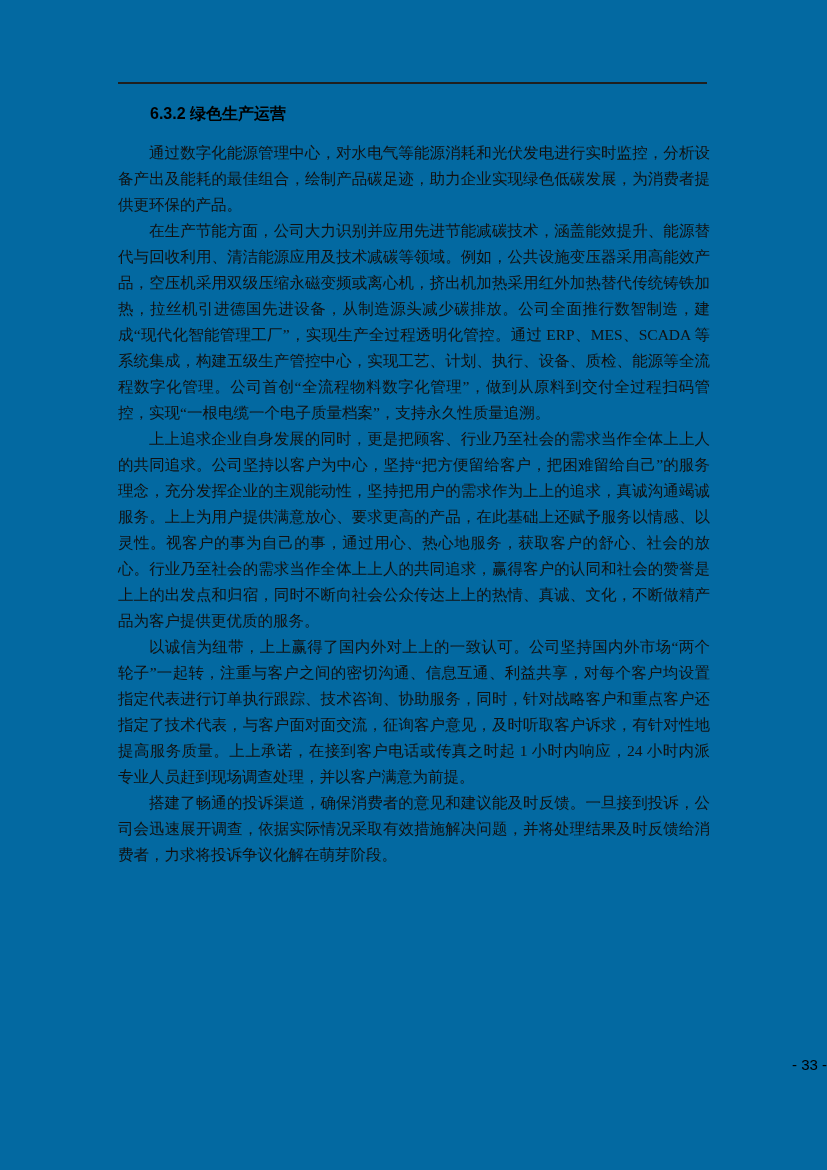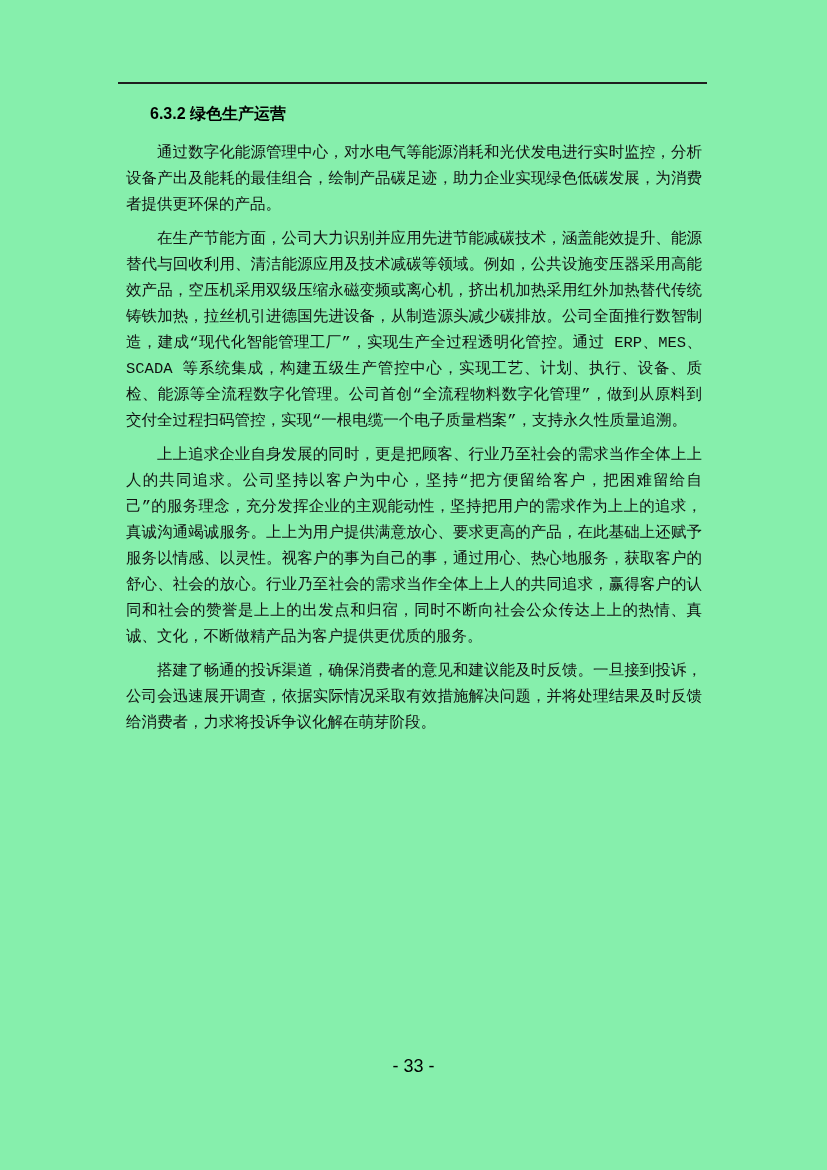--- a/index.html
+++ b/index.html
@@ -4,21 +4,21 @@
 <style>
   html, body {
     margin: 0;
     padding: 0;
     background: #ffffff;
   }
   .page {
     position: relative;
     width: 827px;
     height: 1170px;
-    background: #86efac;
+    background: #0369a1;
     color: #111111;
     overflow: hidden;
     font-family: "Liberation Serif", "DejaVu Serif", serif;
   }
   .header-rule {
     position: absolute;
     top: 82px;
     left: 118px;
     width: 589px;
     height: 2px;
@@ -27,63 +27,63 @@
   .content {
     position: absolute;
     top: 88px;
     left: 118px;
     width: 592px;
     font-size: 15.5px;
     line-height: 26px;
     text-align: justify;
   }
   .content p {
-    margin: 8px;
+    margin: 0;
     text-indent: 2em;
-    font-family: Liberation Mono, monospace;
   }
   .content h2 {
     font-family: "Liberation Sans", "DejaVu Sans", sans-serif;
     font-size: 16px;
     font-weight: bold;
     line-height: 26px;
     margin: 13px 0 13px 0;
     text-indent: 2em;
     text-align: left;
     color: #000000;
   }
   .content h2.major {
     margin-top: 17px;
   }
   .footer {
     position: absolute;
     top: 1056px;
     left: 0;
     width: 100%;
-    text-align: center;
+    text-align: right;
     font-family: "Liberation Sans", "DejaVu Sans", sans-serif;
-    font-size: 18px;
+    font-size: 15px;
     color: #000000;
   }
 </style>
 </head>
 <body>
 
 <div class="page">
 
   <div class="header-rule"></div>
 
   <div class="content">
 
     <h2>6.3.2 绿色生产运营</h2>
     <p>通过数字化能源管理中心，对水电气等能源消耗和光伏发电进行实时监控，分析设备产出及能耗的最佳组合，绘制产品碳足迹，助力企业实现绿色低碳发展，为消费者提供更环保的产品。</p>
     <p>在生产节能方面，公司大力识别并应用先进节能减碳技术，涵盖能效提升、能源替代与回收利用、清洁能源应用及技术减碳等领域。例如，公共设施变压器采用高能效产品，空压机采用双级压缩永磁变频或离心机，挤出机加热采用红外加热替代传统铸铁加热，拉丝机引进德国先进设备，从制造源头减少碳排放。公司全面推行数智制造，建成“现代化智能管理工厂”，实现生产全过程透明化管控。通过 ERP、MES、SCADA 等系统集成，构建五级生产管控中心，实现工艺、计划、执行、设备、质检、能源等全流程数字化管理。公司首创“全流程物料数字化管理”，做到从原料到交付全过程扫码管控，实现“一根电缆一个电子质量档案”，支持永久性质量追溯。</p>
 
 
     <p>上上追求企业自身发展的同时，更是把顾客、行业乃至社会的需求当作全体上上人的共同追求。公司坚持以客户为中心，坚持“把方便留给客户，把困难留给自己”的服务理念，充分发挥企业的主观能动性，坚持把用户的需求作为上上的追求，真诚沟通竭诚服务。上上为用户提供满意放心、要求更高的产品，在此基础上还赋予服务以情感、以灵性。视客户的事为自己的事，通过用心、热心地服务，获取客户的舒心、社会的放心。行业乃至社会的需求当作全体上上人的共同追求，赢得客户的认同和社会的赞誉是上上的出发点和归宿，同时不断向社会公众传达上上的热情、真诚、文化，不断做精产品为客户提供更优质的服务。</p>
+    <p>以诚信为纽带，上上赢得了国内外对上上的一致认可。公司坚持国内外市场“两个轮子”一起转，注重与客户之间的密切沟通、信息互通、利益共享，对每个客户均设置指定代表进行订单执行跟踪、技术咨询、协助服务，同时，针对战略客户和重点客户还指定了技术代表，与客户面对面交流，征询客户意见，及时听取客户诉求，有针对性地提高服务质量。上上承诺，在接到客户电话或传真之时起 1 小时内响应，24 小时内派专业人员赶到现场调查处理，并以客户满意为前提。</p>
 
     <p>搭建了畅通的投诉渠道，确保消费者的意见和建议能及时反馈。一旦接到投诉，公司会迅速展开调查，依据实际情况采取有效措施解决问题，并将处理结果及时反馈给消费者，力求将投诉争议化解在萌芽阶段。</p>
 
   </div>
 
   <div class="footer">- 33 -</div>
 
 </div>
 
 </body></html>

